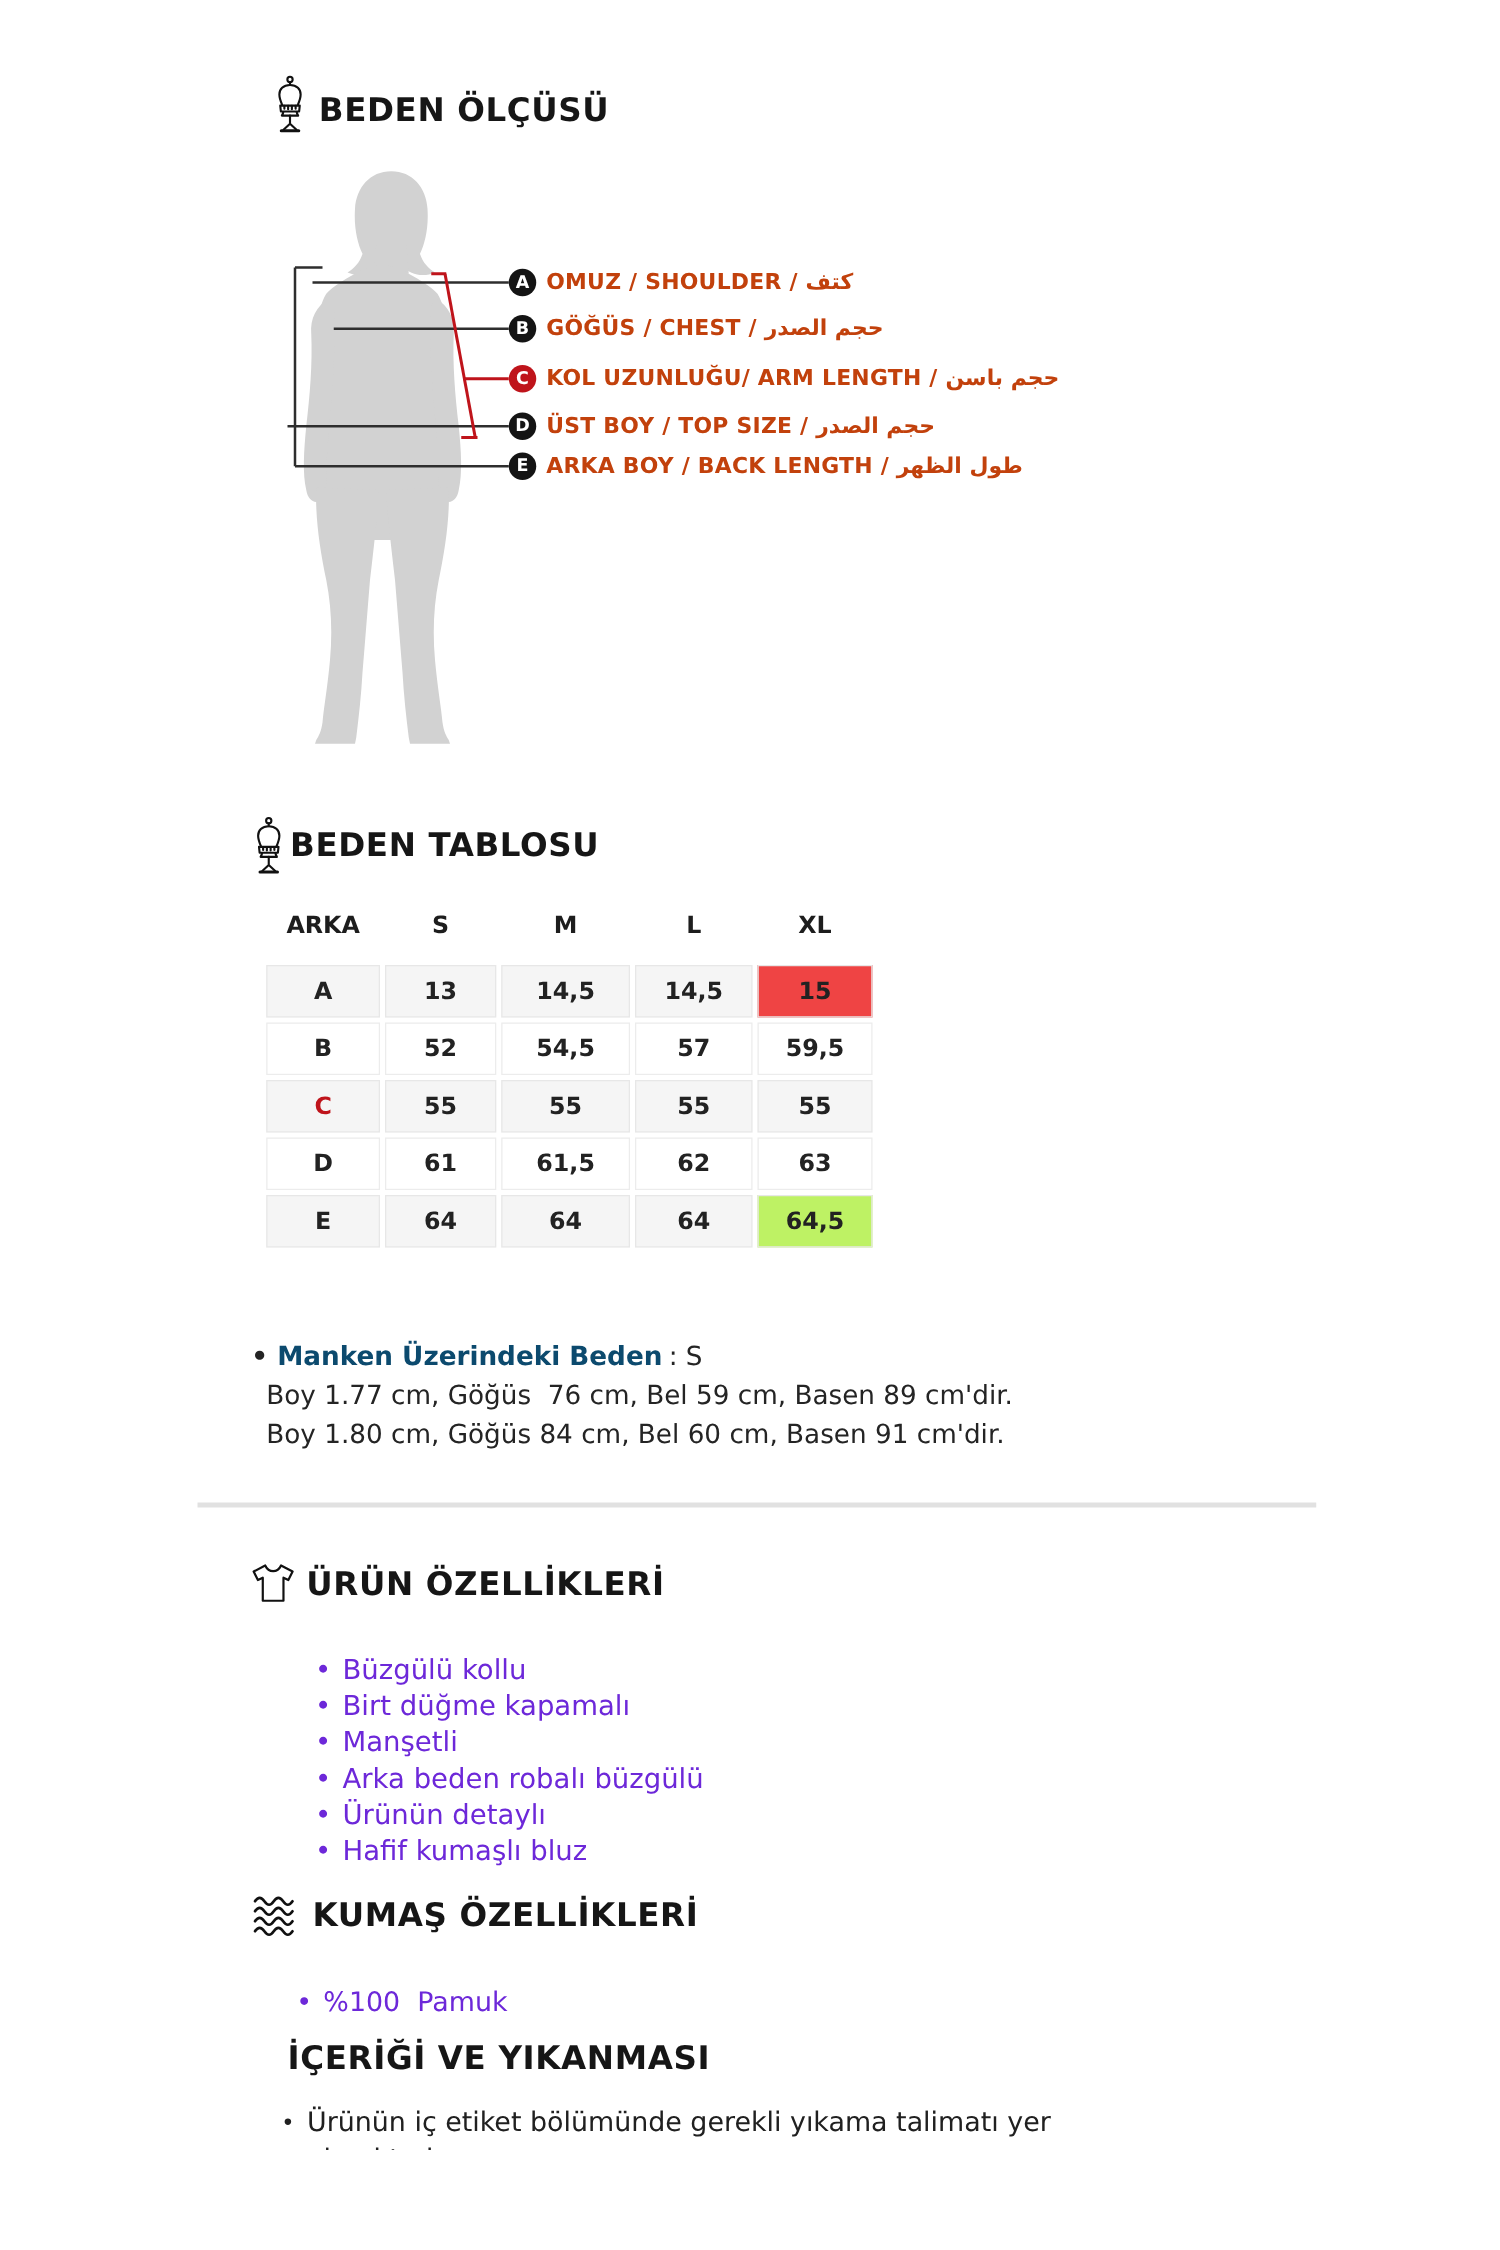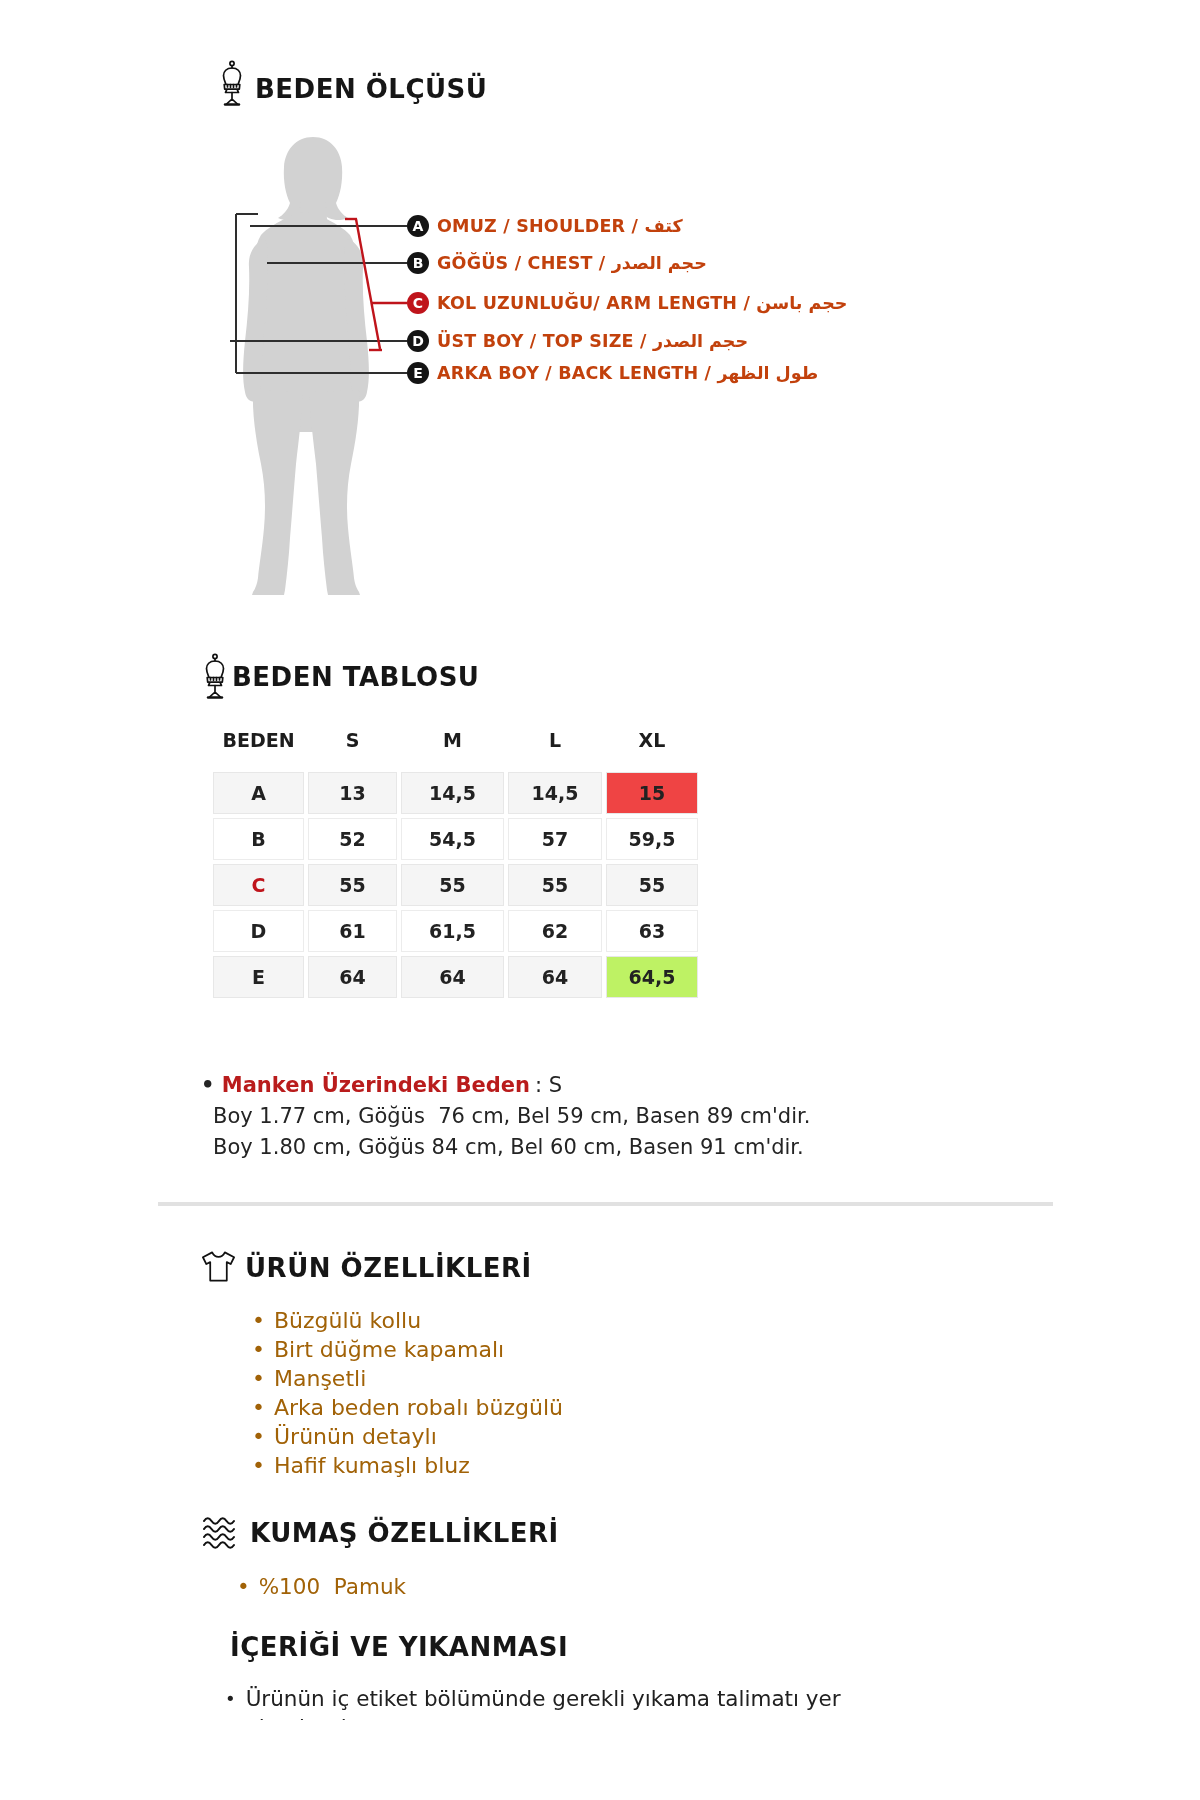--- a/index.html
+++ b/index.html
@@ -39,27 +39,27 @@
   .cell {
     height:42px; display:flex; align-items:center; justify-content:center;
     font-size:19px; font-weight:600; color:#222; background:#fff; border:1px solid #ececec;
   }
   .row-alt .cell { background:#f5f5f5; border-color:#e7e7e7; }
   .cell.red-label { color:#bf141b; }
 
   
   .model-info { position:absolute; left:201px; top:1070px; font-size:21px; line-height:31px; color:#242424; }
   .model-info .l1::before { content:"• "; font-weight:700; }
-  .model-info .l1 b { font-weight:700; color:#b91c1c; }
+  .model-info .l1 b { font-weight:700; color:#0c4a6e; }
   .model-info .l1 .val { margin-left:5px; font-weight:400; }
   .model-info .ind { padding-left:12px; white-space:pre-wrap; }
 
   .divider { position:absolute; left:158px; top:1202px; width:895px; height:4px; background:#e1e1e1; }
 
-  .bullets { position:absolute; font-size:22px; line-height:29px; color:#a16207; }
+  .bullets { position:absolute; font-size:22px; line-height:29px; color:#6d28d9;margin-top:16px; }
   .bullets .bi { display:flex; }
   .bullets .bi::before { content:"•"; margin-right:9px; }
   .bullets .bi span { white-space:pre-wrap; }
 
   .care-text { position:absolute; left:225px; top:1684px; width:630px; font-size:21.5px; line-height:29px; color:#202020; display:flex; }
   .care-text::before { content:"•"; margin-right:10px; font-size:18px; }
 </style>
 </head>
 <body>
 
@@ -132,21 +132,21 @@
       <path d="M16 8 C 10.5 8 7.5 11.5 7.5 15.5 C 7.5 19 9 22 10.2 25 C 11.2 27.5 11 30 9.5 32.5 L 22.5 32.5 C 21 30 20.8 27.5 21.8 25 C 23 22 24.5 19 24.5 15.5 C 24.5 11.5 21.5 8 16 8 Z"></path>
       <path d="M8.2 24.5 L 23.8 24.5 L 23.3 29.2 L 8.7 29.2 Z" fill="#fff"></path>
       <path d="M11.5 24.7 V 27 M14.5 24.7 V 27.3 M17.5 24.7 V 27.3 M20.5 24.7 V 27"></path>
       <path d="M16 32.5 V 39 M16 39 L 10.8 43.8 M16 39 L 21.2 43.8"></path>
       <path d="M9 44.5 H 23" stroke-width="2.4"></path>
     </svg>
   </div>
   <div class="abs sec-title" style="left:232px;top:662px">BEDEN TABLOSU</div>
 
   <div class="tbl-head">
-    <div class="hc">BEDEN</div>
+    <div class="hc">ARKA</div>
     <div class="hc">S</div>
     <div class="hc">M</div>
     <div class="hc">L</div>
     <div class="hc">XL</div>
   </div>
 
   <div class="tbl-body">
     <div style="display:contents" class="row-alt">
       <div class="cell" style="background:#f5f5f5;border-color:#e7e7e7">A</div>
       <div class="cell" style="background:#f5f5f5;border-color:#e7e7e7">13</div>

